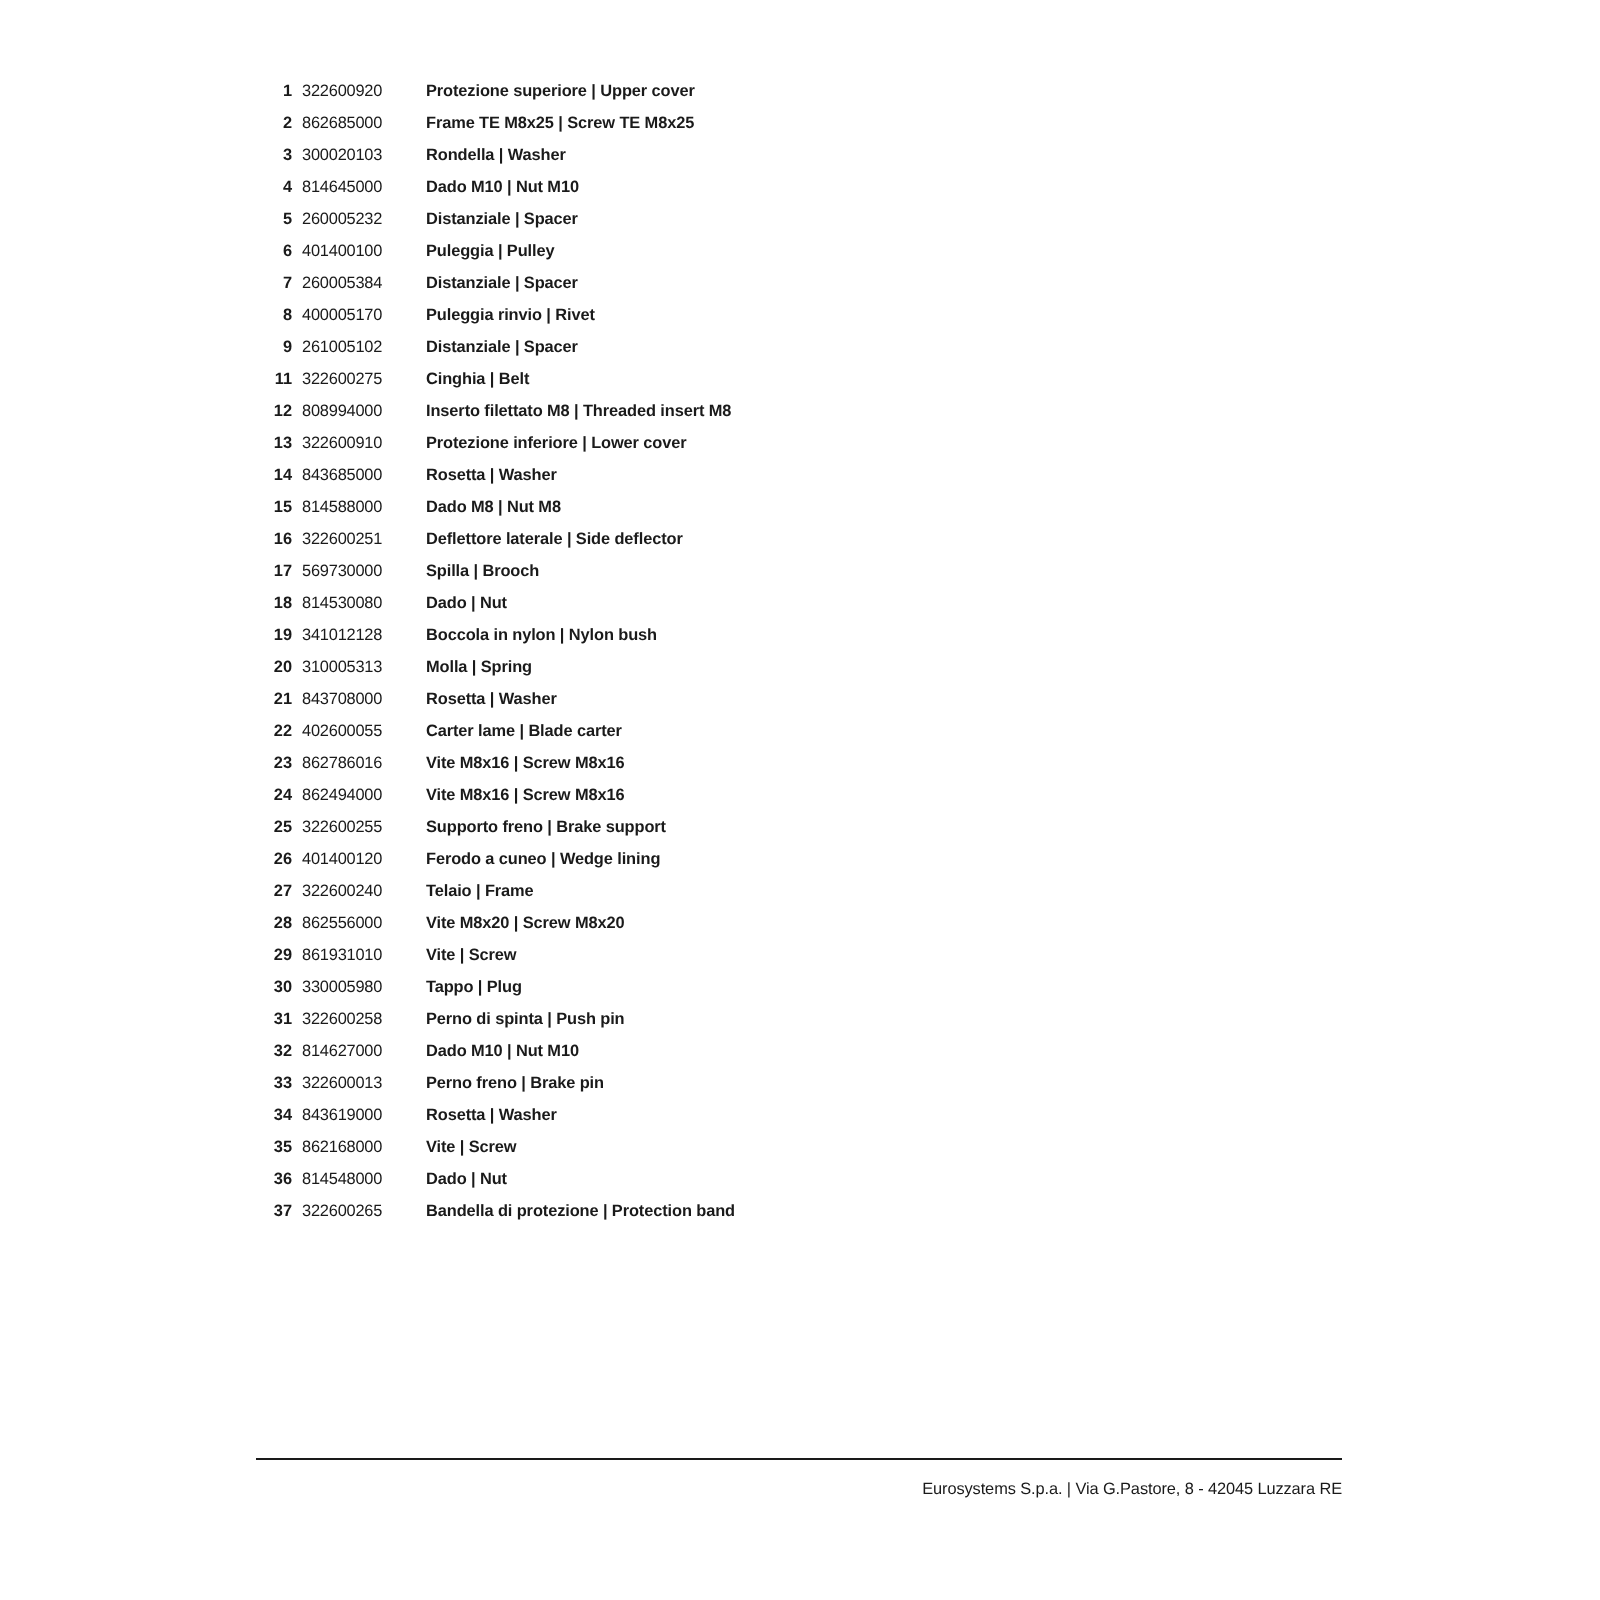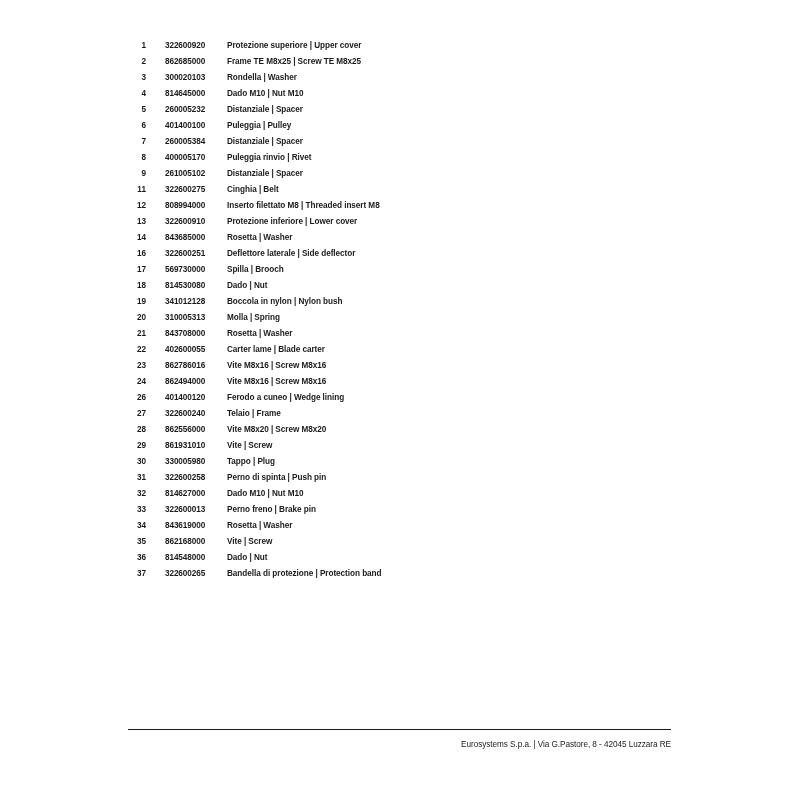--- a/index.html
+++ b/index.html
@@ -37,22 +37,22 @@
   }
   .part-index {
     width: 18px;
     text-align: right;
     font-weight: bold;
     font-size: 8.2px;
     flex: 0 0 18px;
   }
   .part-code {
     width: 56px;
-    margin-left: 19px;
-    font-weight: bold;
+    margin-left: 5px;
+    font-weight: normal;
     font-size: 8.2px;
     flex: 0 0 56px;
     letter-spacing: -0.1px;
   }
   .part-desc {
     margin-left: 6px;
     font-size: 8.2px;
     font-weight: bold;
     letter-spacing: -0.05px;
   }
@@ -139,20 +139,25 @@
         <span class="part-index">13</span>
         <span class="part-code">322600910</span>
         <span class="part-desc">Protezione inferiore | Lower cover</span>
       </div>
       <div class="part-row">
         <span class="part-index">14</span>
         <span class="part-code">843685000</span>
         <span class="part-desc">Rosetta | Washer</span>
       </div>
       <div class="part-row">
+        <span class="part-index">15</span>
+        <span class="part-code">814588000</span>
+        <span class="part-desc">Dado M8 | Nut M8</span>
+      </div>
+      <div class="part-row">
         <span class="part-index">16</span>
         <span class="part-code">322600251</span>
         <span class="part-desc">Deflettore laterale | Side deflector</span>
       </div>
       <div class="part-row">
         <span class="part-index">17</span>
         <span class="part-code">569730000</span>
         <span class="part-desc">Spilla | Brooch</span>
       </div>
       <div class="part-row">
@@ -184,20 +189,25 @@
         <span class="part-index">23</span>
         <span class="part-code">862786016</span>
         <span class="part-desc">Vite M8x16 | Screw M8x16</span>
       </div>
       <div class="part-row">
         <span class="part-index">24</span>
         <span class="part-code">862494000</span>
         <span class="part-desc">Vite M8x16 | Screw M8x16</span>
       </div>
       <div class="part-row">
+        <span class="part-index">25</span>
+        <span class="part-code">322600255</span>
+        <span class="part-desc">Supporto freno | Brake support</span>
+      </div>
+      <div class="part-row">
         <span class="part-index">26</span>
         <span class="part-code">401400120</span>
         <span class="part-desc">Ferodo a cuneo | Wedge lining</span>
       </div>
       <div class="part-row">
         <span class="part-index">27</span>
         <span class="part-code">322600240</span>
         <span class="part-desc">Telaio | Frame</span>
       </div>
       <div class="part-row">

